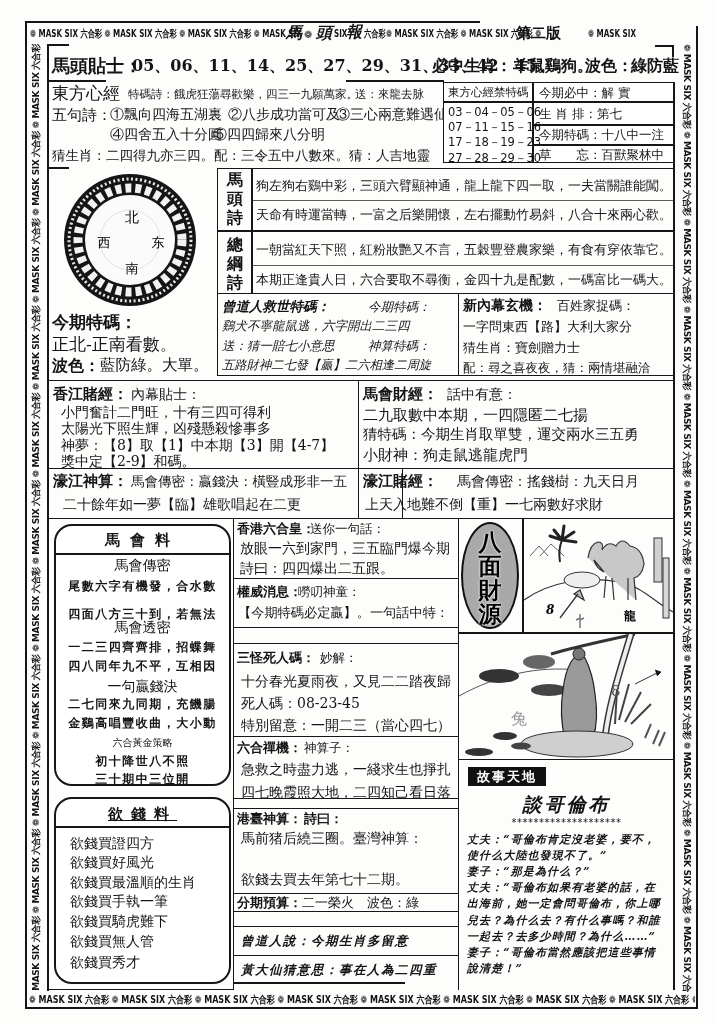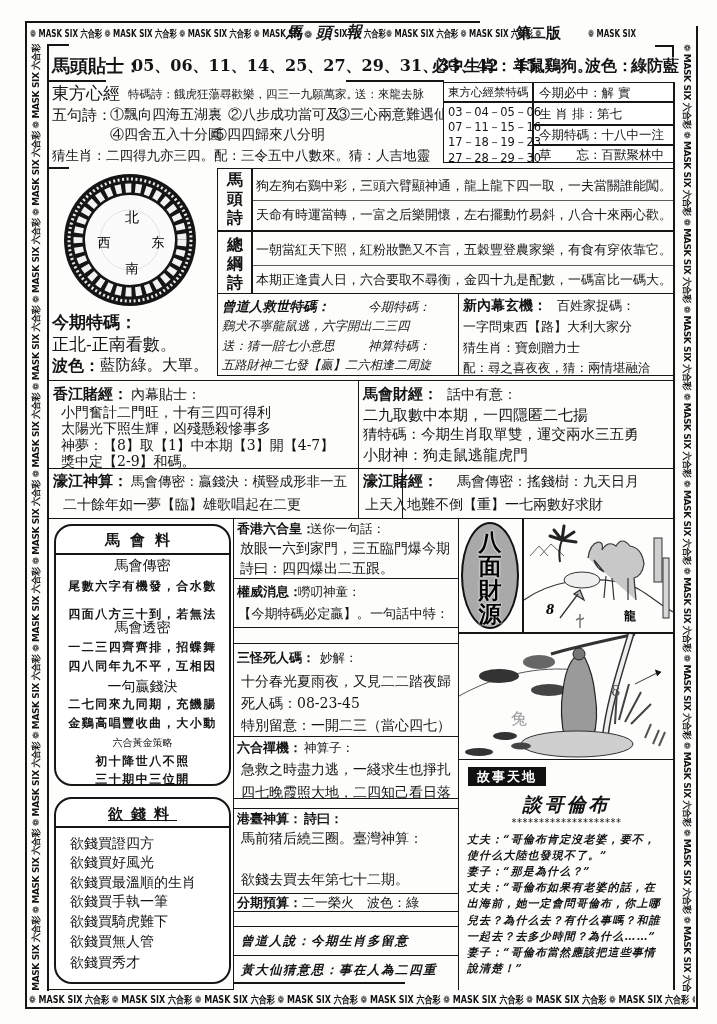--- a/index.html
+++ b/index.html
@@ -215,21 +215,21 @@
 
 <div class="bx" style="left:233px;top:518px;width:226px;height:61px;">
   <span class="t sans b" style="left:3px;top:3px;font-size:13px;">香港六合皇：</span>
   <span class="t" style="left:76px;top:3px;font-size:12.5px;">送你一句話：</span>
   <span class="t" style="left:6px;top:22px;font-size:14px;">放眼一六到家門，三五臨門爆今期</span>
   <span class="t" style="left:6px;top:42px;font-size:14px;">詩曰：四四爆出二五跟。</span>
 </div>
 <div class="bx" style="left:233px;top:578px;width:226px;height:50px;">
   <span class="t sans b" style="left:3px;top:6px;font-size:13px;">權威消息：</span>
   <span class="t" style="left:64px;top:6px;font-size:12.5px;">嘮叨神童：</span>
-  <span class="t" style="left:4px;top:28px;font-size:13.2px;">【今期特碼必定贏】。一句話中特：</span>
+  <span class="t" style="left:4px;top:28px;font-size:13.2px;font-family:Liberation Mono, monospace;">【今期特碼必定贏】。一句話中特：</span>
   <span class="t" style="left:4px;top:48px;font-size:13.5px;">貴人相助二六開。</span>
 </div>
 <div class="bx" style="left:233px;top:643px;width:226px;height:94px;">
   <span class="t sans b" style="left:3px;top:7px;font-size:13px;">三怪死人碼：</span>
   <span class="t" style="left:86px;top:7px;font-size:12.5px;">妙解：</span>
   <span class="t" style="left:7px;top:30px;font-size:14px;">十分春光夏雨夜，又見二二踏夜歸</span>
   <span class="t" style="left:7px;top:52px;font-size:14px;">死人碼：08-23-45</span>
   <span class="t" style="left:7px;top:74px;font-size:14px;">特別留意：一開二三（當心四七）</span>
 </div>
 <div class="bx" style="left:233px;top:736px;width:226px;height:63px;">

